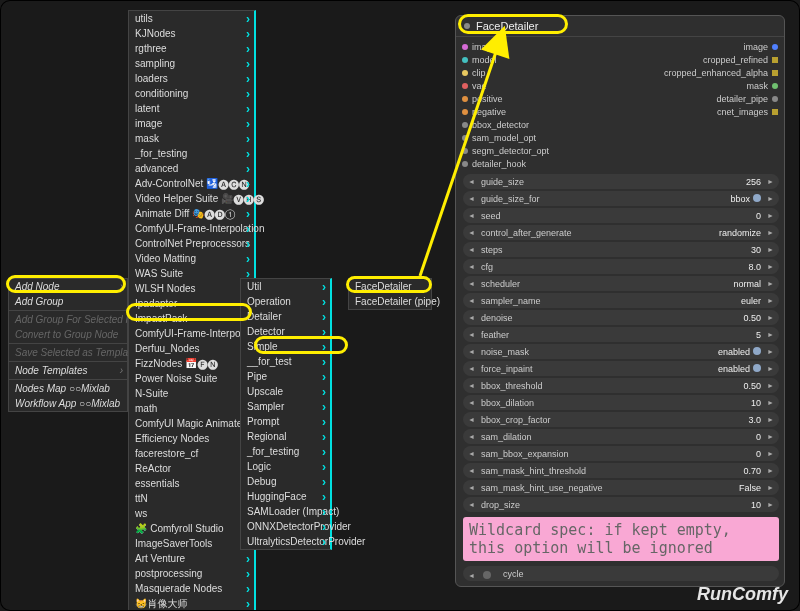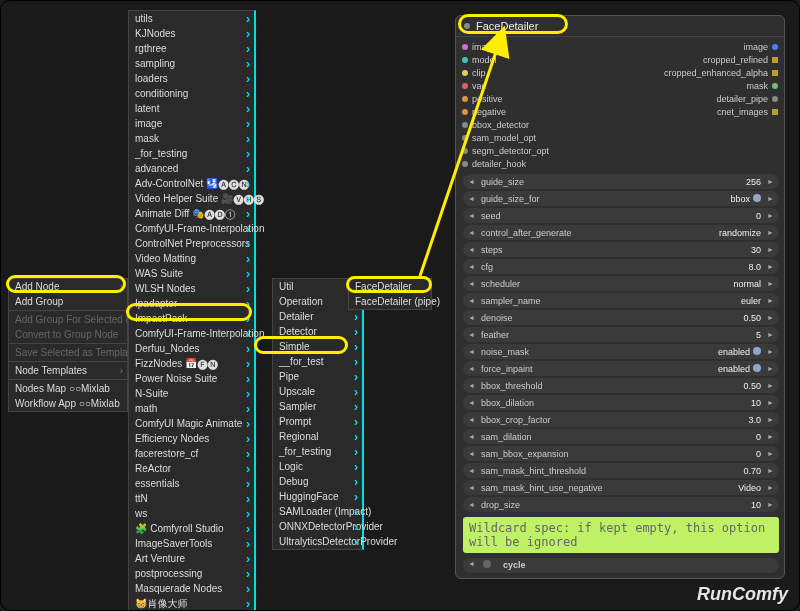--- a/index.html
+++ b/index.html
@@ -106,28 +106,27 @@
     position: absolute; left: 5px; font-size: 7px; color: #aaa;
   }
   .prow::after {
     content: "►";
     position: absolute; right: 5px; font-size: 7px; color: #aaa;
   }
   .prow .pname { color: #ccc; }
   .prow .pval { color: #eee; }
   .enabled-dot { width: 8px; height: 8px; border-radius: 50%; background: #8fa8c8; display:inline-block; margin-left:3px;}
   .wildcard {
-    background: #bef264; margin: 3px 0; padding: 4px 6px;
-    color: #666; font-family: monospace; font-size: 12px; border-radius: 3px;
+    background: #f9a8d4; margin: 3px 0; padding: 4px 6px;
+    color: #666; font-family: monospace; font-size: 15px; border-radius: 3px;
   }
   .cycle {
     background: #3a3a3a; border-radius: 9px; padding: 2px 10px;
-    display: flex; align-items: flex-start; gap: 6px; height: 15px; font-size: 9px;
+    display: flex; align-items: flex-end; gap: 6px; height: 15px; font-size: 9px;
     position: relative;
-    font-weight: bold;
   }
   .cycle::before { content:"◄"; font-size:7px; color:#aaa; position:absolute; left:5px; }
   .cycle .ck { width:8px;height:8px;border-radius:50%;background:#666;display:inline-block;margin-left:10px;}
 
   
   .arrow-svg { position: absolute; pointer-events: none; z-index: 60; }
 
   
   .watermark {
     position: absolute;
@@ -142,21 +141,21 @@
   }
   
   body::after{
     content:"";position:absolute;inset:0;border-radius:10px;
     box-shadow:inset 0 0 0 1px #000; pointer-events:none;
   }
 </style>
 </head>
 <body>
 
-<div class="ctx" id="m1" style="left:8px; top:278px; width:120px;">
+<div class="ctx" id="m1" style="left:8px; top:278px; width:120px;font-style:italic;">
     <div class="mi arrowdim">Add Node</div>
     <div class="mi">Add Group</div>
     <div class="sep"></div>
     <div class="mi dim">Add Group For Selected Nodes</div>
     <div class="mi dim">Convert to Group Node</div>
     <div class="sep"></div>
     <div class="mi dim">Save Selected as Template</div>
     <div class="sep"></div>
     <div class="mi arrowdim">Node Templates</div>
     <div class="sep"></div>
@@ -200,21 +199,21 @@
     <div class="mi arrow">ttN</div>
     <div class="mi arrow">ws</div>
     <div class="mi arrow">🧩 Comfyroll Studio</div>
     <div class="mi arrow">ImageSaverTools</div>
     <div class="mi arrow">Art Venture</div>
     <div class="mi arrow">postprocessing</div>
     <div class="mi arrow">Masquerade Nodes</div>
     <div class="mi arrow">😸肖像大师</div>
   </div>
 
-<div class="ctx line-right2" id="m3" style="left:272px; top:278px; width:92px;">
+<div class="ctx line-right2" id="m3" style="left:240px; top:278px; width:92px;">
     <div class="mi arrow">Util</div>
     <div class="mi arrow">Operation</div>
     <div class="mi arrow">Detailer</div>
     <div class="mi arrow">Detector</div>
     <div class="mi arrow">Simple</div>
     <div class="mi arrow">__for_test</div>
     <div class="mi arrow">Pipe</div>
     <div class="mi arrow">Upscale</div>
     <div class="mi arrow">Sampler</div>
     <div class="mi arrow">Prompt</div>
@@ -376,21 +375,21 @@
       <div class="prow">
         <span class="pname">sam_bbox_expansion</span>
         <span class="pval">0</span>
       </div>
       <div class="prow">
         <span class="pname">sam_mask_hint_threshold</span>
         <span class="pval">0.70</span>
       </div>
       <div class="prow">
         <span class="pname">sam_mask_hint_use_negative</span>
-        <span class="pval">Video</span>
+        <span class="pval">False</span>
       </div>
       <div class="prow">
         <span class="pname">drop_size</span>
         <span class="pval">10</span>
       </div>
       <div class="wildcard">Wildcard spec: if kept empty, this option will be ignored</div>
       <div class="cycle">
         <span class="ck"></span>
         <span style="margin-left: 6px;">cycle</span>
       </div>

